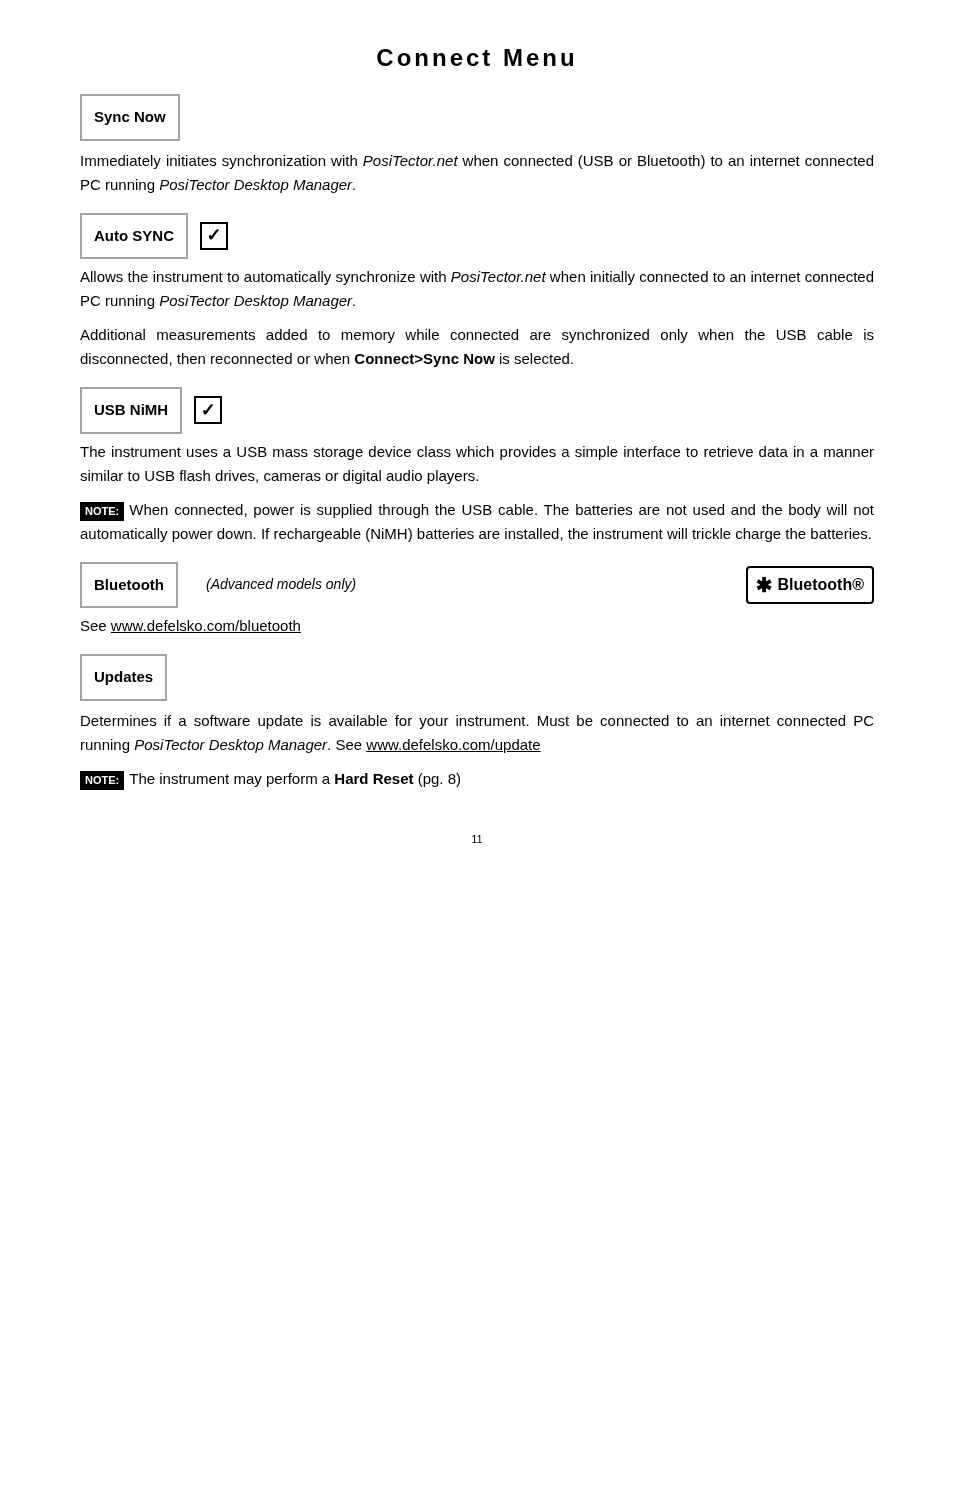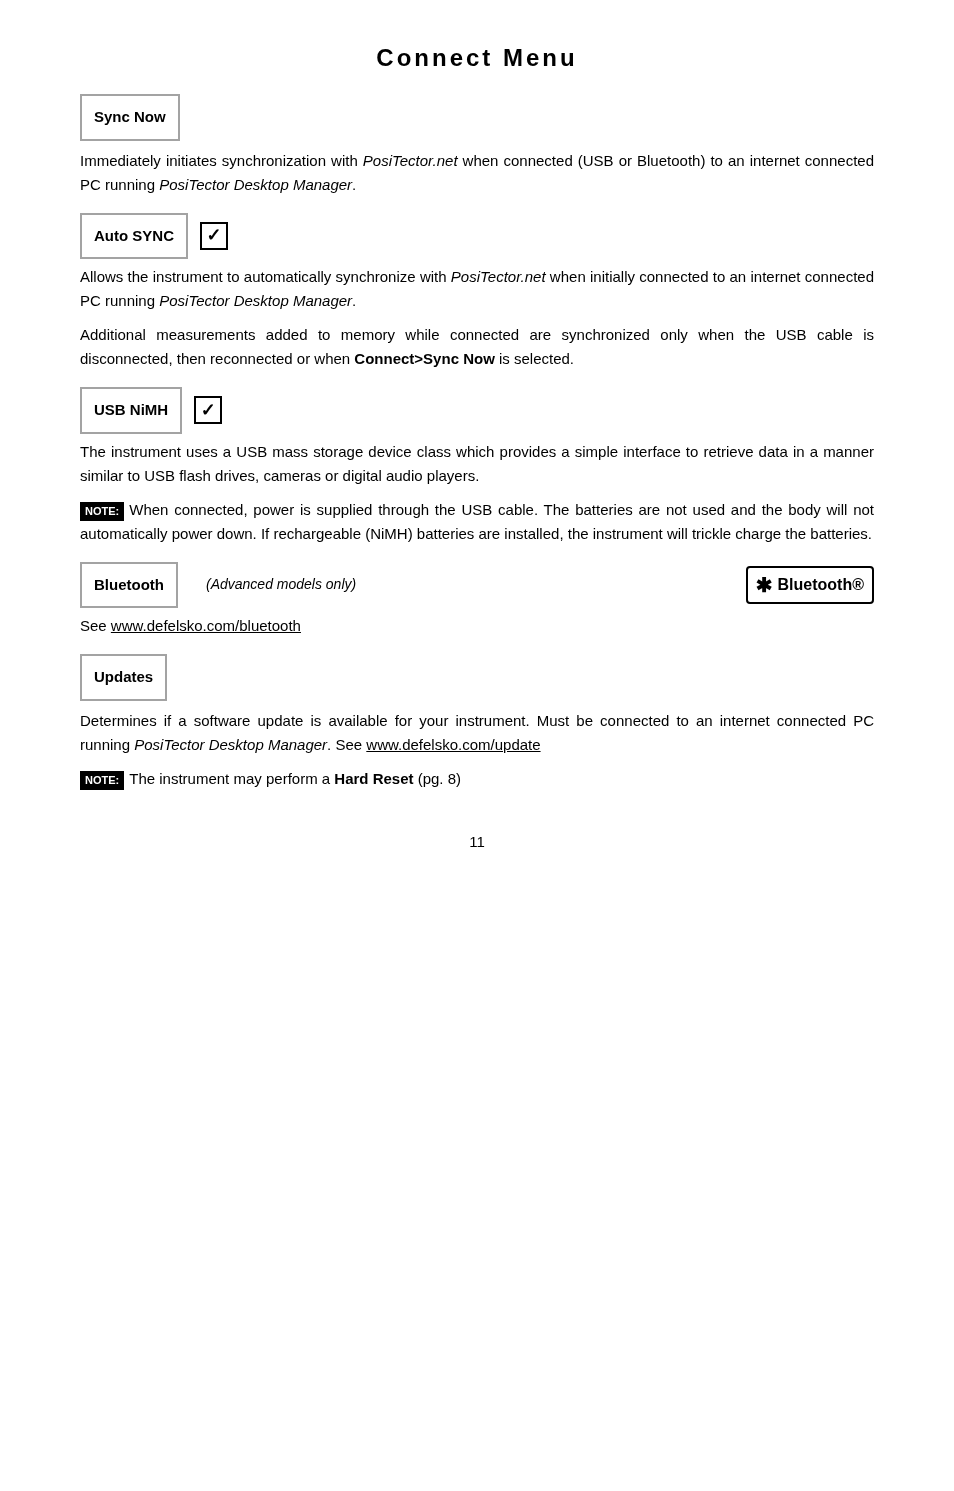--- a/index.html
+++ b/index.html
@@ -121,21 +121,21 @@
       font-size: 20px;
       color: #000;
     }
 
     .link {
       text-decoration: underline;
     }
 
     .page-number {
       text-align: center;
-      font-size: 15px;
+      font-size: 11px;
       margin-top: 40px;
     }
 
     .divider-section {
       margin-bottom: 8px;
     }
   </style>
 </head>
 <body>
 

